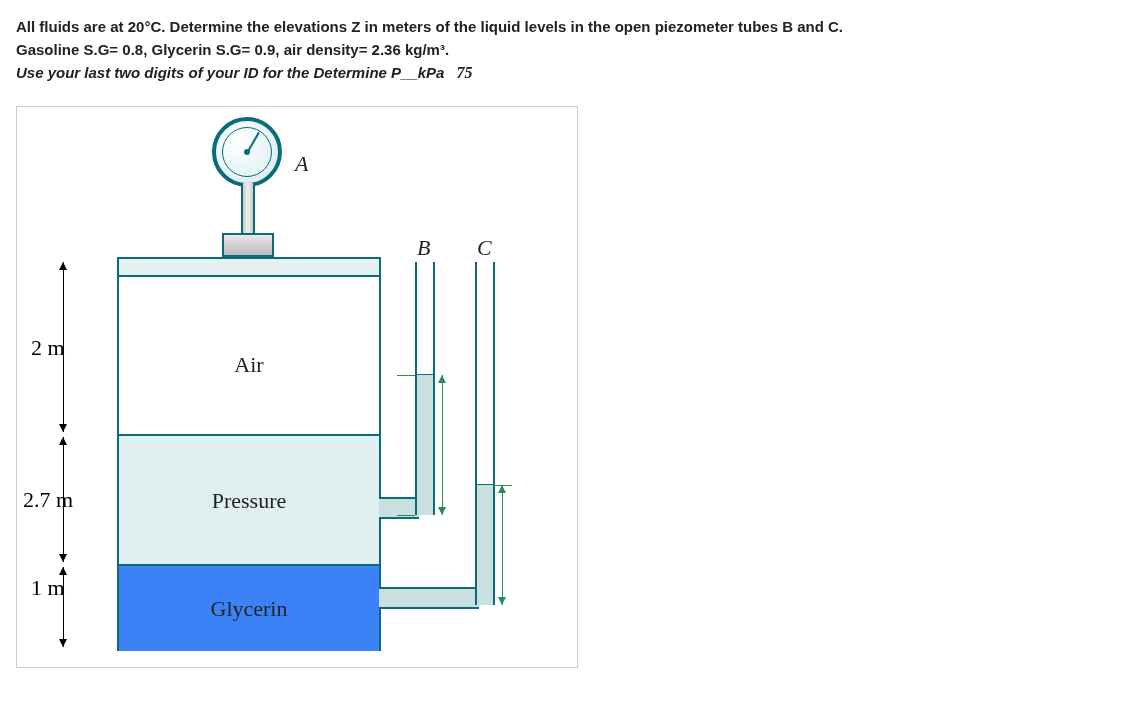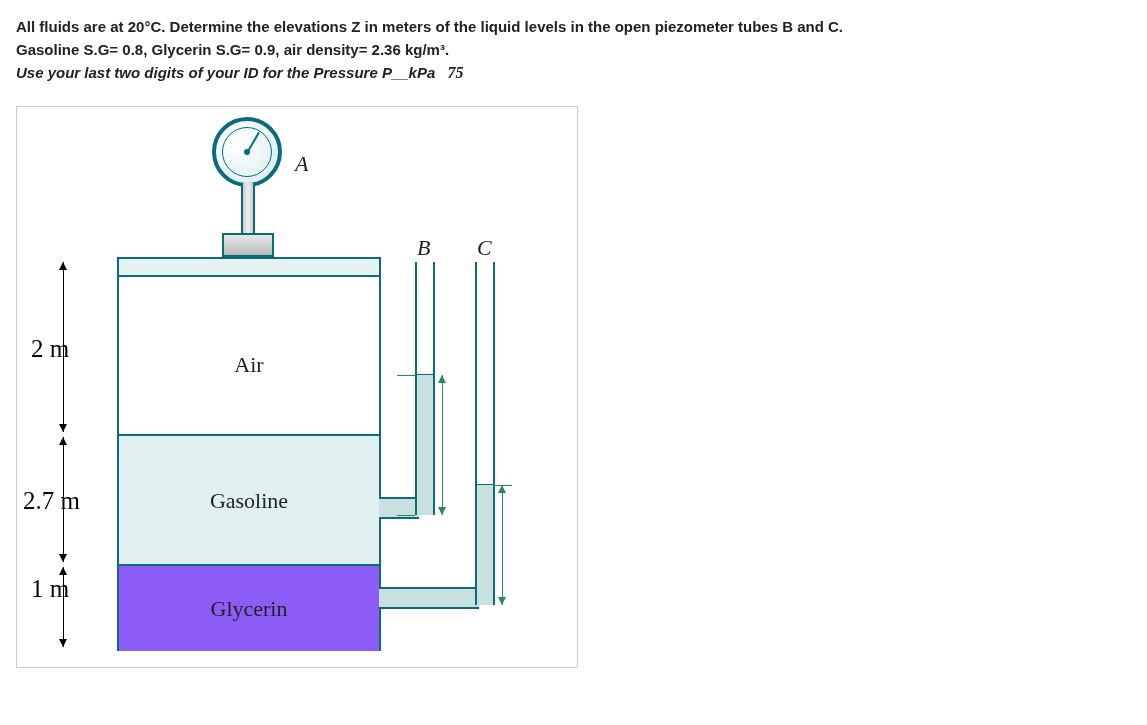--- a/index.html
+++ b/index.html
@@ -27,21 +27,21 @@
     border: 1px solid #ccc;
   }
   .figure-inner {
     position: absolute;
     left: 0; top: 0; right:0; bottom:0;
   }
   
   .dim-label {
     position: absolute;
     font-family: "Times New Roman", serif;
-    font-size: 25px;
+    font-size: 22px;
     color: #000;
   }
   .dim-arrow {
     position: absolute;
     width: 1px;
     background: #000;
   }
   .dim-arrow::before, .dim-arrow::after {
     content: "";
     position: absolute;
@@ -73,21 +73,21 @@
     background: #ffffff;
   }
   .gasoline-section {
     top: 175px;
     height: 130px;
     background: #e0f0f0;
   }
   .glycerin-section {
     top: 305px;
     height: 85px;
-    background: #8b5cf6;
+    background: #3b82f6;
   }
   .section-label {
     position: absolute;
     left: 50%;
     top: 50%;
     transform: translate(-50%, -50%);
     font-family: "Times New Roman", serif;
     font-size: 22px;
   }
   
@@ -243,21 +243,21 @@
     font-weight: bold;
   }
 </style>
 </head>
 <body>
 
 <div class="problem-text">
   <p>All fluids are at 20°C. Determine the elevations Z in meters of the liquid levels in the open piezometer tubes B and C.</p>
   <p>Gasoline S.G= 0.8, Glycerin S.G= 0.9, air density= 2.36 kg/m³.</p>
   <p class="italic">
-    <span>Use your last two digits of your ID for the Pressure P__kPa</span>
+    <span>Use your last two digits of your ID for the Determine P__kPa</span>
     <span class="id-num">75</span>
   </p>
 </div>
 
 <div class="figure-wrap">
   <div class="figure-inner">
 
     <div class="gauge-assembly">
       <div class="gauge-circle">
         <div class="gauge-inner-circle"></div>
@@ -267,21 +267,21 @@
       <div class="gauge-stem"></div>
       <div class="gauge-base"></div>
     </div>
     <div class="gauge-label">A</div>
 
     <div class="tank">
       <div class="tank-section air-section">
         <div class="section-label">Air</div>
       </div>
       <div class="tank-section gasoline-section">
-        <div class="section-label">Gasoline</div>
+        <div class="section-label">Pressure</div>
       </div>
       <div class="tank-section glycerin-section">
         <div class="section-label">Glycerin</div>
       </div>
     </div>
 
     <div class="dim-arrow" style="left:46px; top:155px; height:170px;"></div>
     <div class="dim-label" style="left:14px; top:228px;">2 m</div>
 
     <div class="dim-arrow" style="left:46px; top:330px; height:125px;"></div>

